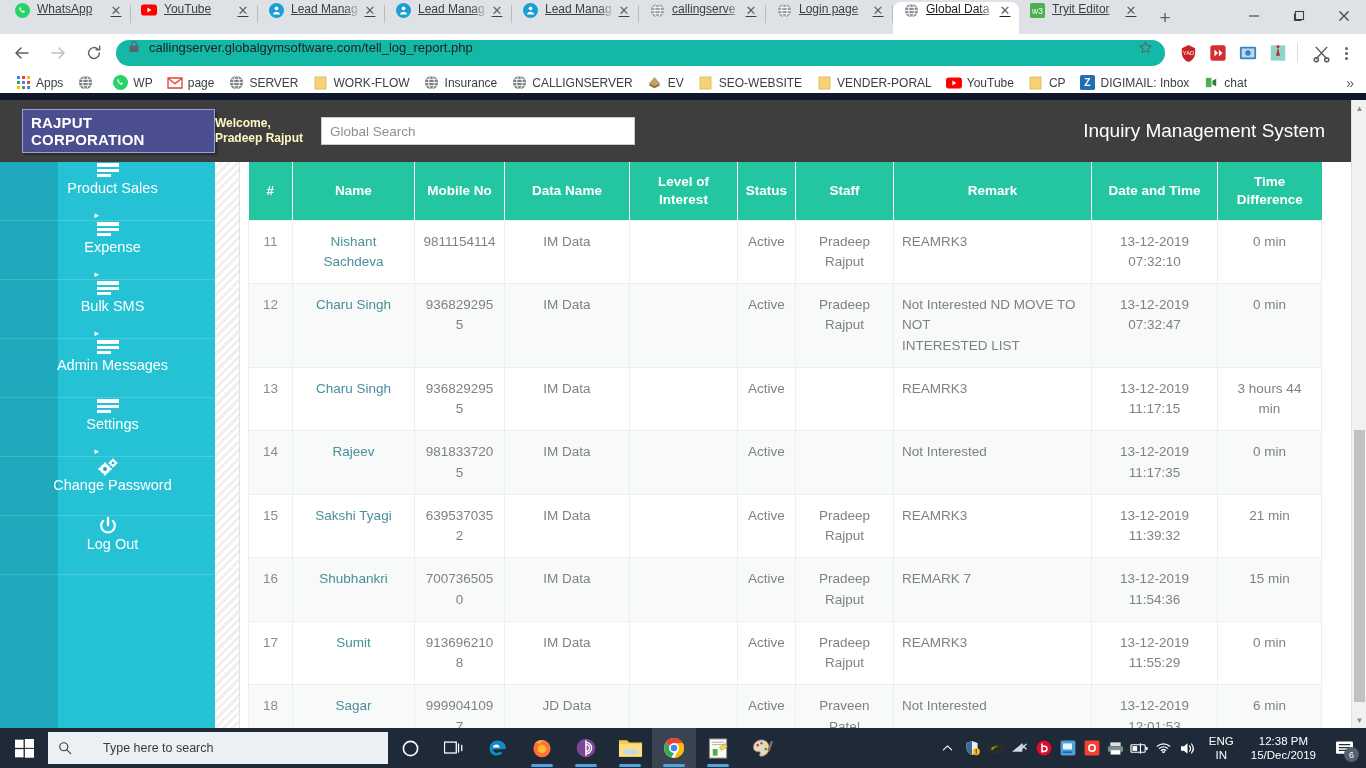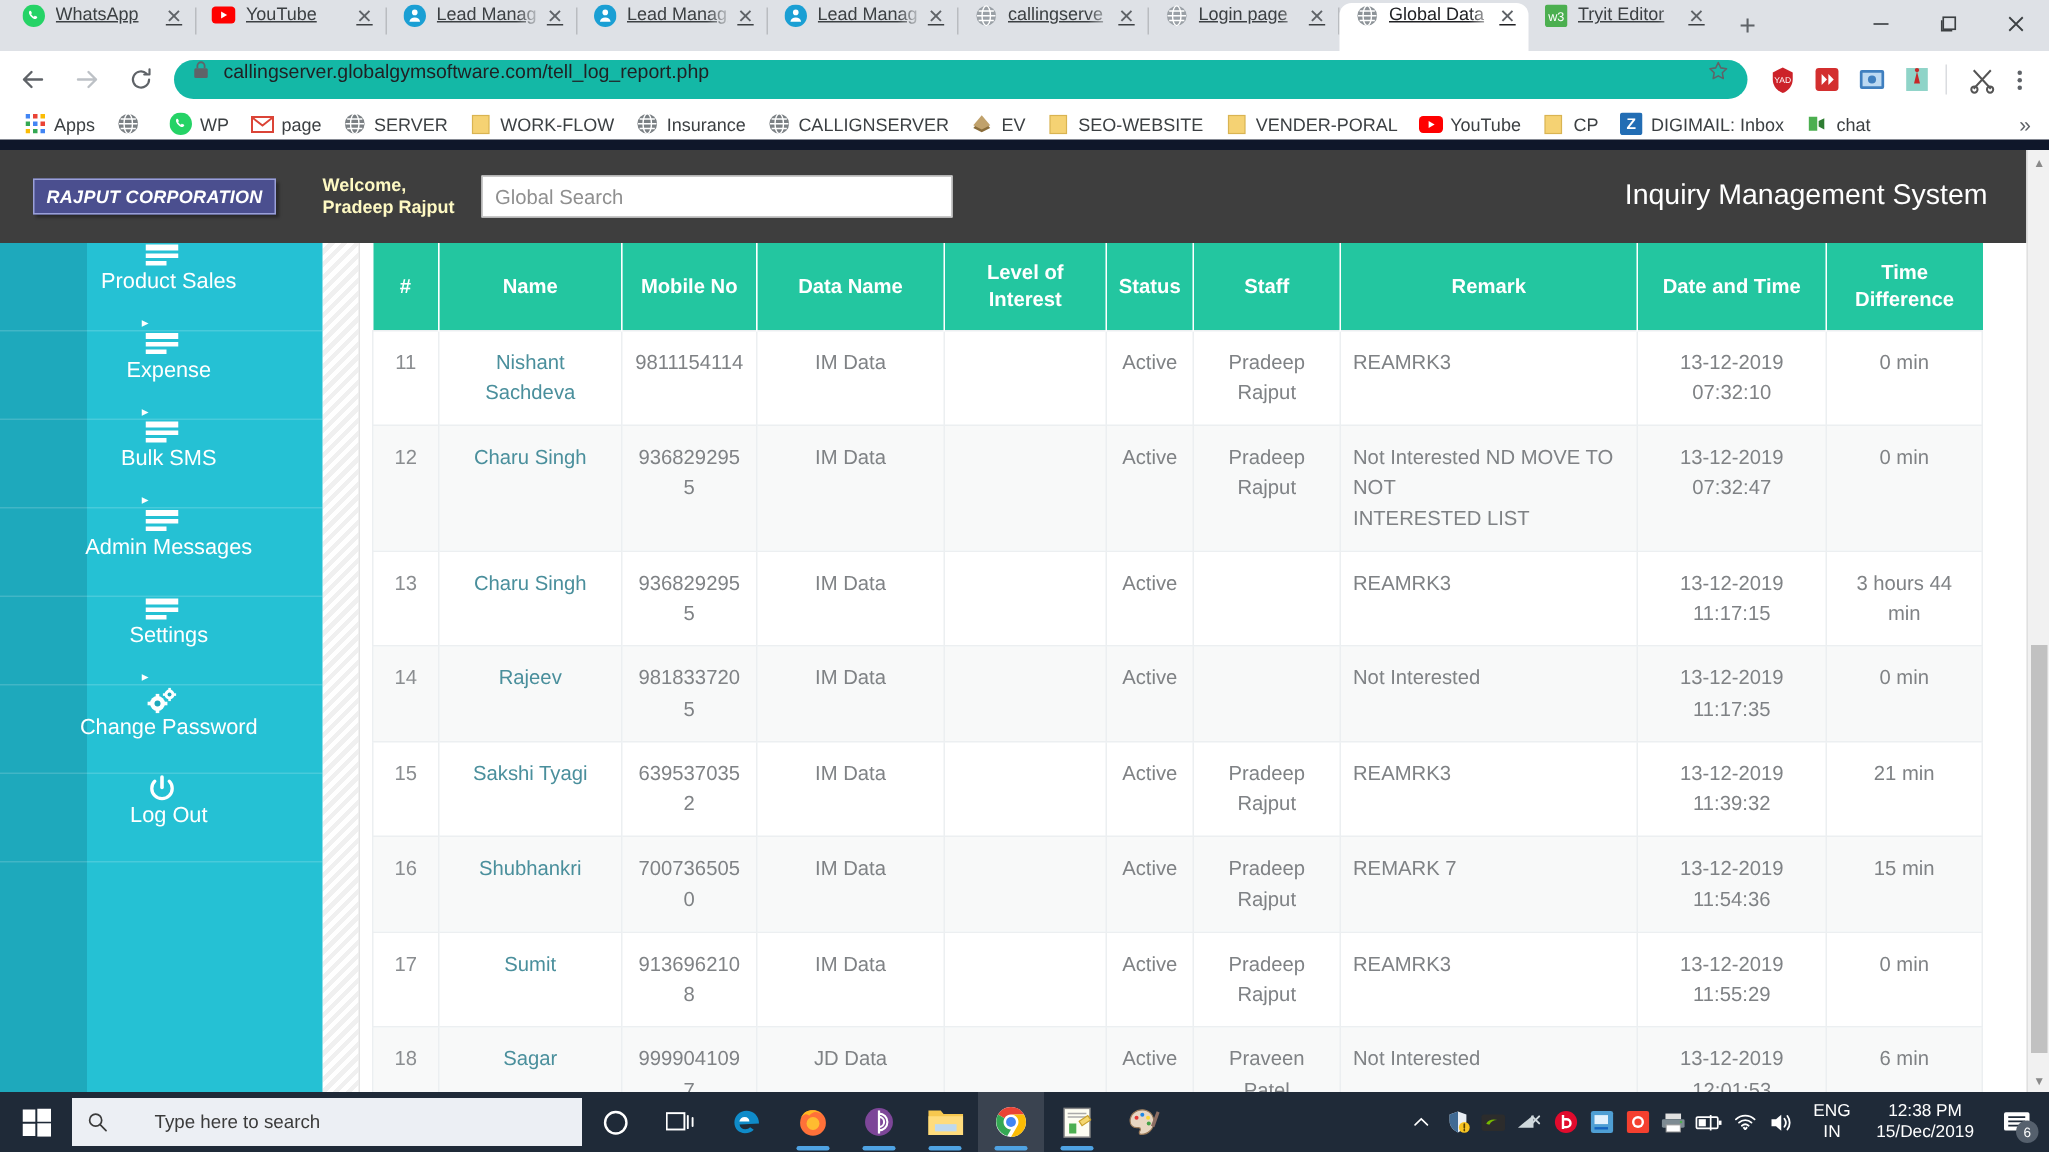--- a/index.html
+++ b/index.html
@@ -121,26 +121,25 @@
 
   
   .appheader {
     height: 62px; background: #3e3e3e;
     display: flex; align-items: center; position: relative;
   }
   .logo-wrap { width: 215px; flex: none; display:flex; align-items:center; padding-left: 22px; }
   .logo {
     background: #4b4f8f;
     border: 1px solid #9aa0d8;
-    color: #ffffff; font-size: 12px; font-weight: bold;
+    color: #ffffff; font-size: 15px; font-weight: bold;
     letter-spacing: 0.2px;
     padding: 4px 8px;
     font-family: "Liberation Sans", sans-serif;
     box-shadow: 2px 2px 2px rgba(0,0,0,0.35);
-    font-style: italic;
   }
   .welcome {
     color: #fef9c3; font-size: 12px; font-weight: bold; line-height: 1.25;
     flex: none; margin-right: 18px;
   }
   .gsearch {
     width: 314px; height: 28px; background: #ffffff;
     border: 1px solid #c9c9c9; flex: none;
     display: flex; align-items: center; padding: 0 8px;
   }

